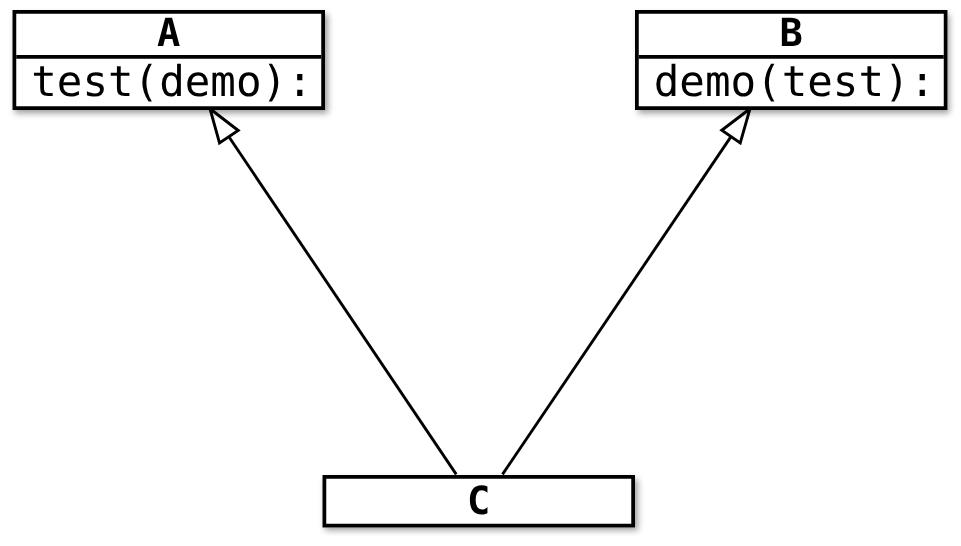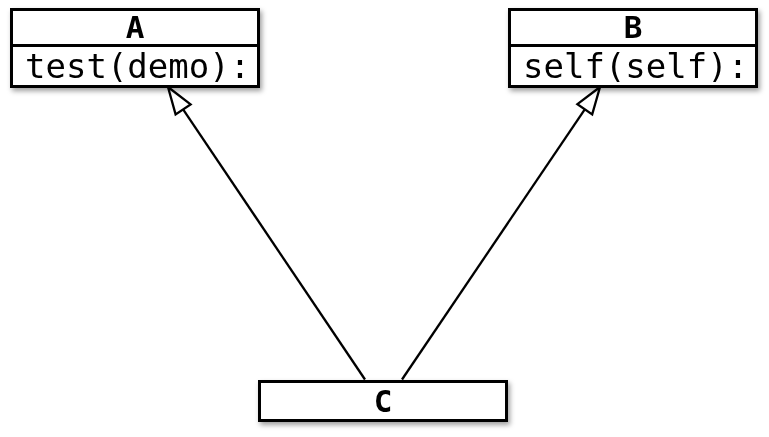--- a/index.html
+++ b/index.html
@@ -84,20 +84,20 @@
     </g>
   </svg>
 
   <div class="node node-a">
     <div class="class-title">A</div>
     <div class="class-method">test(demo):</div>
   </div>
 
   <div class="node node-b">
     <div class="class-title">B</div>
-    <div class="class-method">self(self):</div>
+    <div class="class-method">demo(test):</div>
   </div>
 
   <div class="node node-c">
     <div class="class-title-only">C</div>
   </div>
 
 </div>
 
 </body></html>

